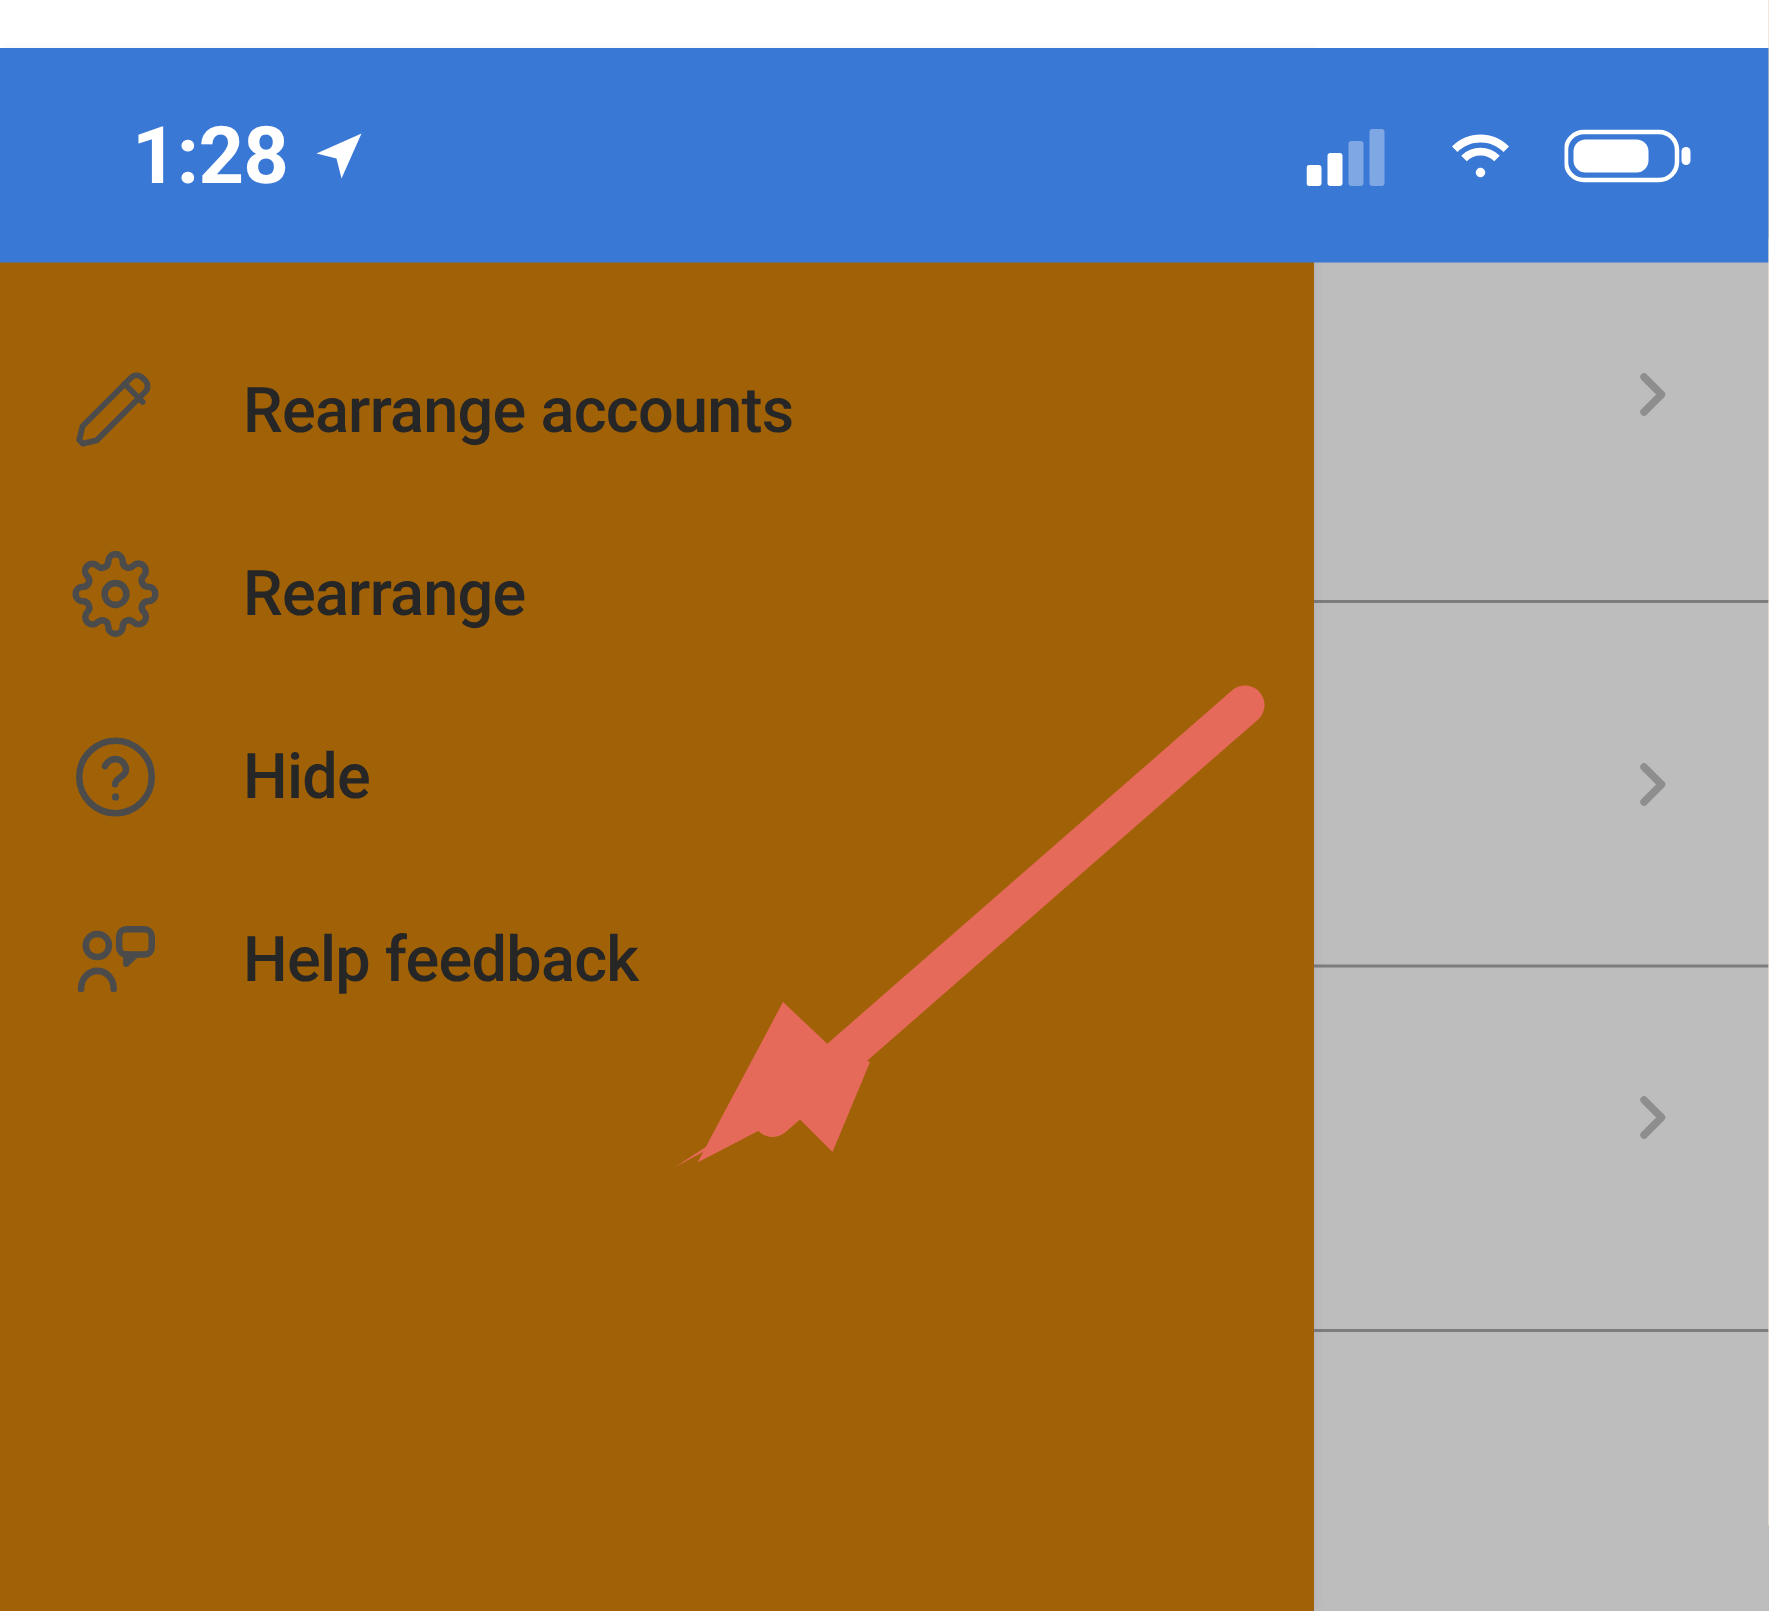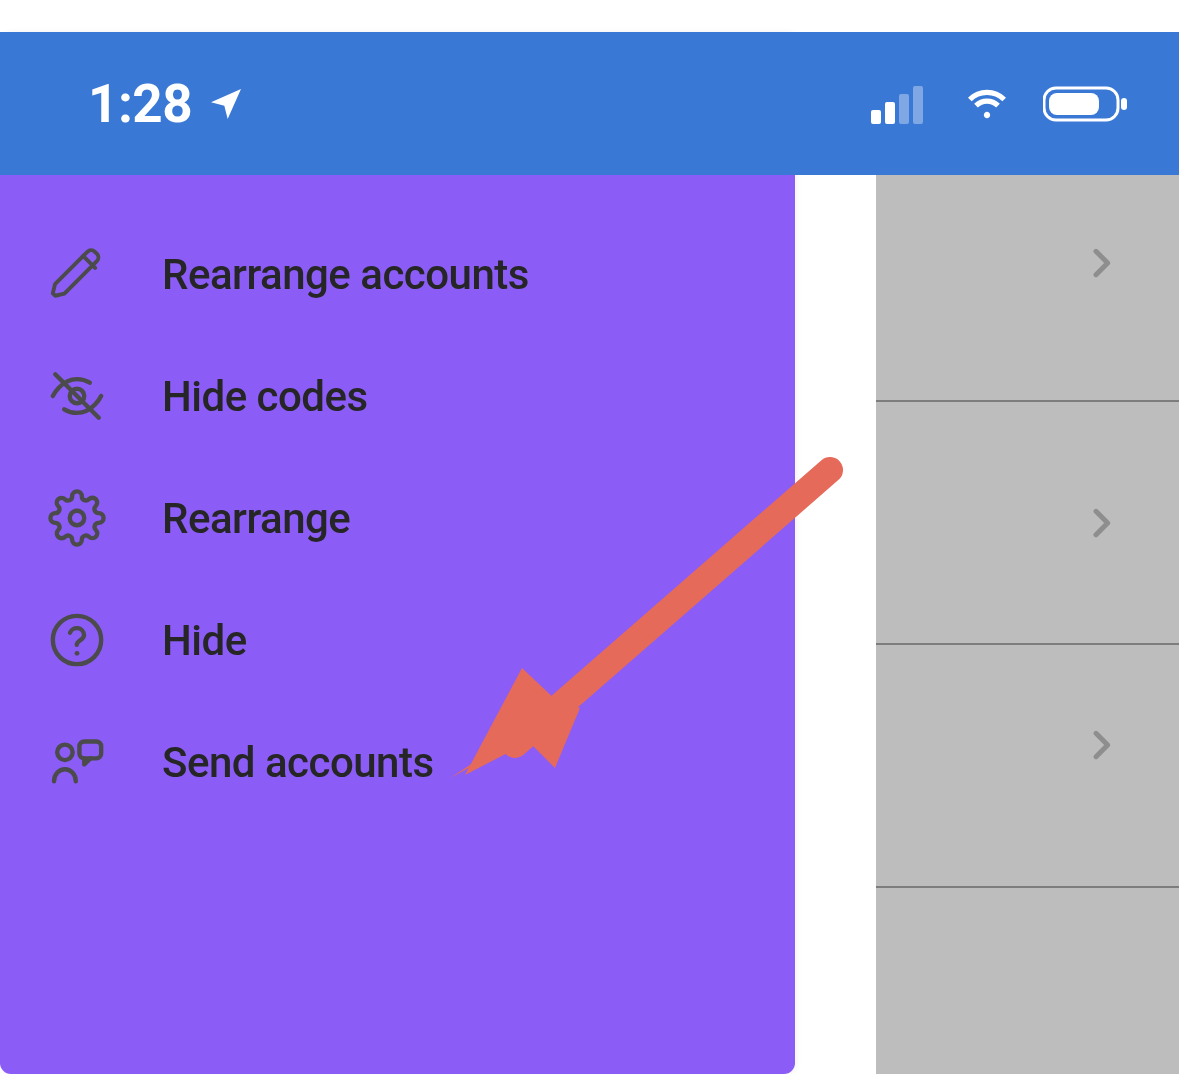--- a/index.html
+++ b/index.html
@@ -62,24 +62,23 @@
     color: #8e8e8e;
     width: 40px; height: 40px;
   }
   .account-row:first-child .chevron { top: 104px; }
   .account-row:nth-child(3) .chevron { top: 100px; }
 
   
   .drawer {
     position: absolute;
     left: 0; top: 32px; bottom: 0;
-    width: 795px;
-    background: #8b5cf6;
+    width: 876px;
+    background: #a16207;
     box-shadow: 2px 0 6px rgba(0,0,0,.05);
-    border-radius: 11px;
   }
   
   .status-bar {
     position: absolute;
     left: 0; top: 32px;
     width: 100%; height: 143px;
     background: #3a78d6;
     display: flex;
     align-items: center;
     justify-content: space-between;
@@ -205,28 +204,20 @@
   <div class="drawer">
     <div class="menu">
       <div class="menu-item">
         <svg class="micon" viewBox="0 0 24 24" fill="none" stroke="currentColor" stroke-width="1.6" stroke-linecap="round" stroke-linejoin="round">
           <path d="M3 21l3.8-.9L20.2 6.7a2.2 2.2 0 0 0 0-3.1l-.8-.8a2.2 2.2 0 0 0-3.1 0L2.9 16.2 2 20z"></path>
           <line x1="14.5" y1="4.5" x2="19.5" y2="9.5"></line>
         </svg>
         <span class="mlabel">Rearrange accounts</span>
       </div>
 
-      <div class="menu-item">
-        <svg class="micon" viewBox="0 0 24 24" fill="none" stroke="currentColor" stroke-width="1.8" stroke-linecap="round" stroke-linejoin="round">
-          <path d="M2 12s3.5-7 10-7c2 0 3.8.6 5.3 1.5M22 12s-3.5 7-10 7c-2 0-3.8-.6-5.3-1.5"></path>
-          <circle cx="12" cy="12" r="3"></circle>
-          <line x1="3" y1="3" x2="21" y2="21"></line>
-        </svg>
-        <span class="mlabel">Hide codes</span>
-      </div>
 
       <div class="menu-item">
         <svg class="micon" viewBox="0 0 24 24" fill="none" stroke="currentColor" stroke-width="1.8" stroke-linecap="round" stroke-linejoin="round">
           <circle cx="12" cy="12" r="3"></circle>
           <path d="M19.4 15a1.7 1.7 0 0 0 .34 1.87l.06.06a2 2 0 1 1-2.83 2.83l-.06-.06A1.7 1.7 0 0 0 15 19.4a1.7 1.7 0 0 0-1 1.56V21a2 2 0 0 1-4 0v-.09A1.7 1.7 0 0 0 9 19.4a1.7 1.7 0 0 0-1.87.34l-.06.06a2 2 0 1 1-2.83-2.83l.06-.06A1.7 1.7 0 0 0 4.6 15a1.7 1.7 0 0 0-1.56-1H3a2 2 0 0 1 0-4h.09A1.7 1.7 0 0 0 4.6 9a1.7 1.7 0 0 0-.34-1.87l-.06-.06A2 2 0 1 1 7.03 4.24l.06.06A1.7 1.7 0 0 0 9 4.6a1.7 1.7 0 0 0 1-1.56V3a2 2 0 0 1 4 0v.09c0 .67.39 1.27 1 1.51a1.7 1.7 0 0 0 1.87-.34l.06-.06a2 2 0 1 1 2.83 2.83l-.06.06A1.7 1.7 0 0 0 19.4 9c.24.61.84 1 1.51 1H21a2 2 0 0 1 0 4h-.09a1.7 1.7 0 0 0-1.51 1z"></path>
         </svg>
         <span class="mlabel">Rearrange</span>
       </div>
 
       <div class="menu-item">
@@ -238,21 +229,21 @@
         <span class="mlabel">Hide</span>
       </div>
 
       <div class="menu-item">
         <svg class="micon" viewBox="0 0 24 24" fill="none" stroke="currentColor" stroke-width="1.8" stroke-linecap="round" stroke-linejoin="round">
           <circle cx="7" cy="8" r="3.2"></circle>
           <path d="M2.5 20c0-3 2.2-5 4.5-5s4.5 2 4.5 5"></path>
           <rect x="13" y="3.5" width="9" height="7" rx="2"></rect>
           <path d="M15 10.5 L15 13 L17.6 10.5"></path>
         </svg>
-        <span class="mlabel">Send accounts</span>
+        <span class="mlabel">Help feedback</span>
       </div>
     </div>
   </div>
 
   <svg class="anno-arrow" style="left:430px; top:450px; width:430px; height:360px;" viewBox="0 0 430 360">
     <defs></defs>
     <line x1="400" y1="20" x2="85" y2="295" stroke="#e66a5a" stroke-width="26" stroke-linecap="round"></line>
     <polygon points="30,320 130,255 100,225 160,250 135,310 105,280" fill="#e66a5a" transform="translate(-10,8)"></polygon>
 
     <polygon points="35,325 145,268 92,218" fill="#e66a5a"></polygon>

